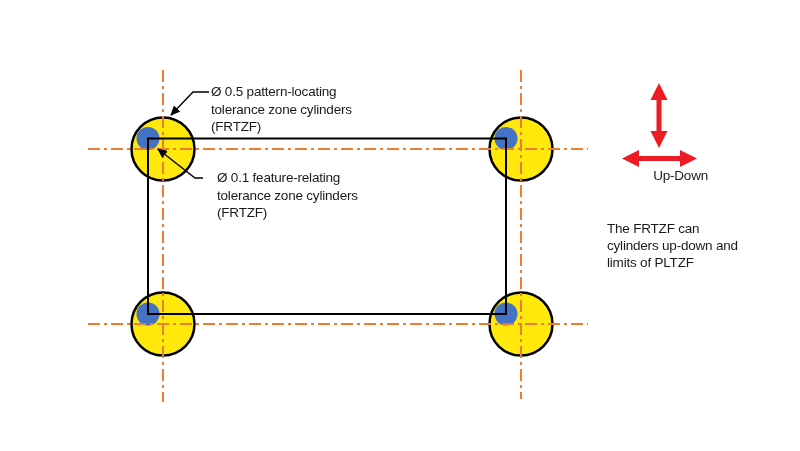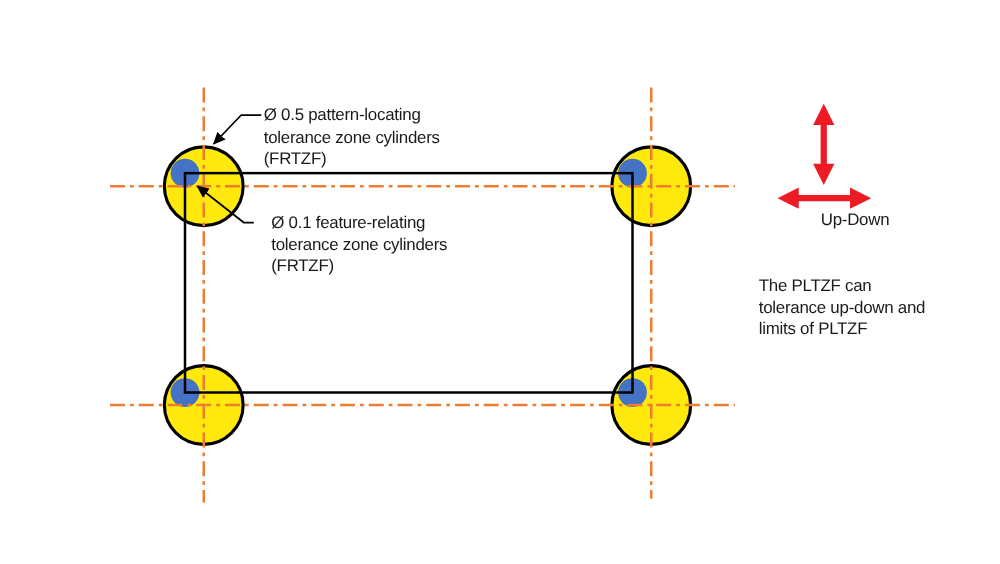--- a/index.html
+++ b/index.html
@@ -24,21 +24,21 @@
     position: absolute;
     color: var(--text_color);
     font-size: 13.5px;
     line-height: 17.5px;
     letter-spacing: -0.2px;
     white-space: nowrap;
   }
   .label span { display: block; }
   .pltzf-label { left: 211px; top: 83px; }
   .frtzf-label { left: 217px; top: 169px; }
-  .updown-label { left: 634px; top: 167px; width: 100px; text-align: center; }
+  .updown-label { left: 608px; top: 167px; width: 100px; text-align: right; }
   .note-label { left: 607px; top: 220px; line-height: 17px; font-size: 13.5px; }
 </style>
 </head>
 <body>
 
 <div class="stage">
 
   <svg width="800" height="451" viewBox="0 0 800 451">
     <defs>
       <marker id="arrowhead" markerWidth="10" markerHeight="9" refX="9" refY="4.5" orient="auto" markerUnits="userSpaceOnUse">
@@ -94,18 +94,18 @@
     <span>Ø 0.1 feature-relating</span>
     <span>tolerance zone cylinders</span>
     <span>(FRTZF)</span>
   </div>
 
   <div class="label updown-label">
     <span>Up-Down</span>
   </div>
 
   <div class="label note-label">
-    <span>The PLTZF can</span>
-    <span>tolerance up-down and</span>
+    <span>The FRTZF can</span>
+    <span>cylinders up-down and</span>
     <span>limits of PLTZF</span>
   </div>
 
 </div>
 
 </body></html>

